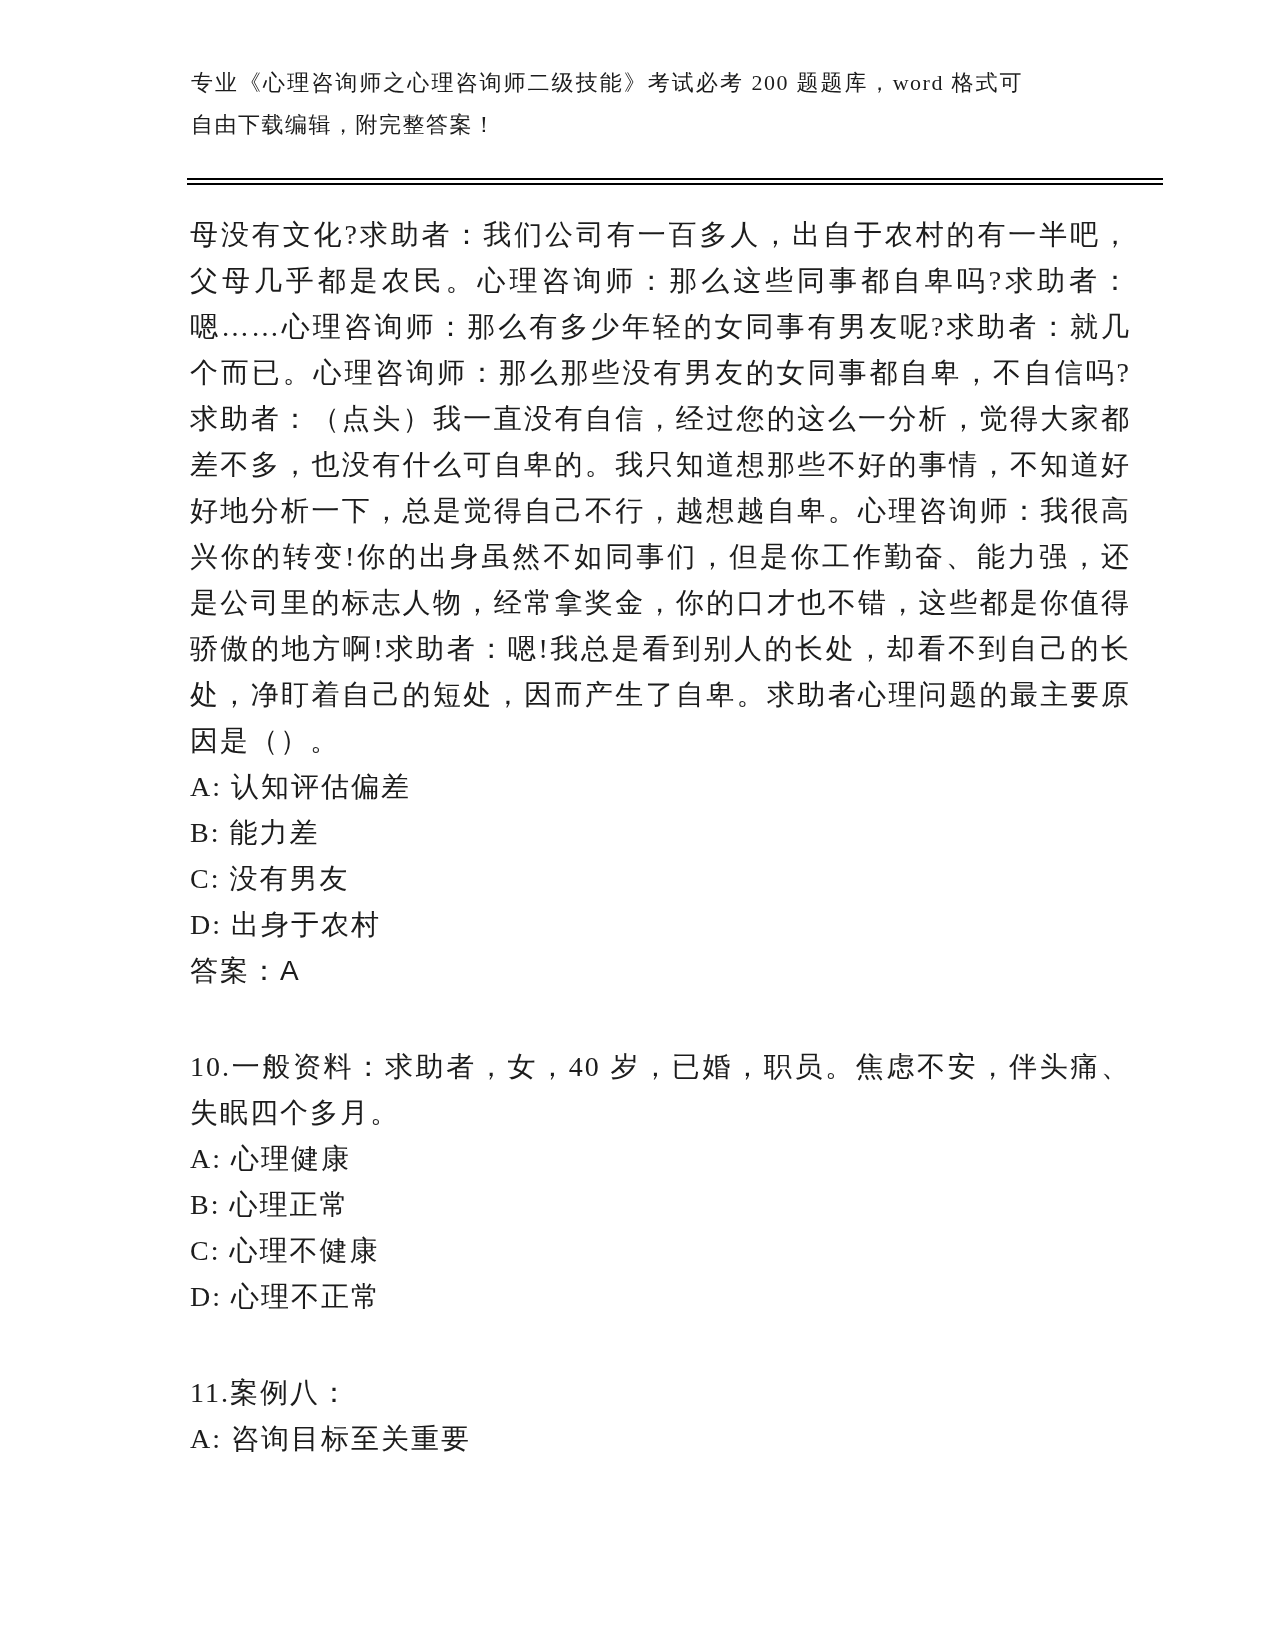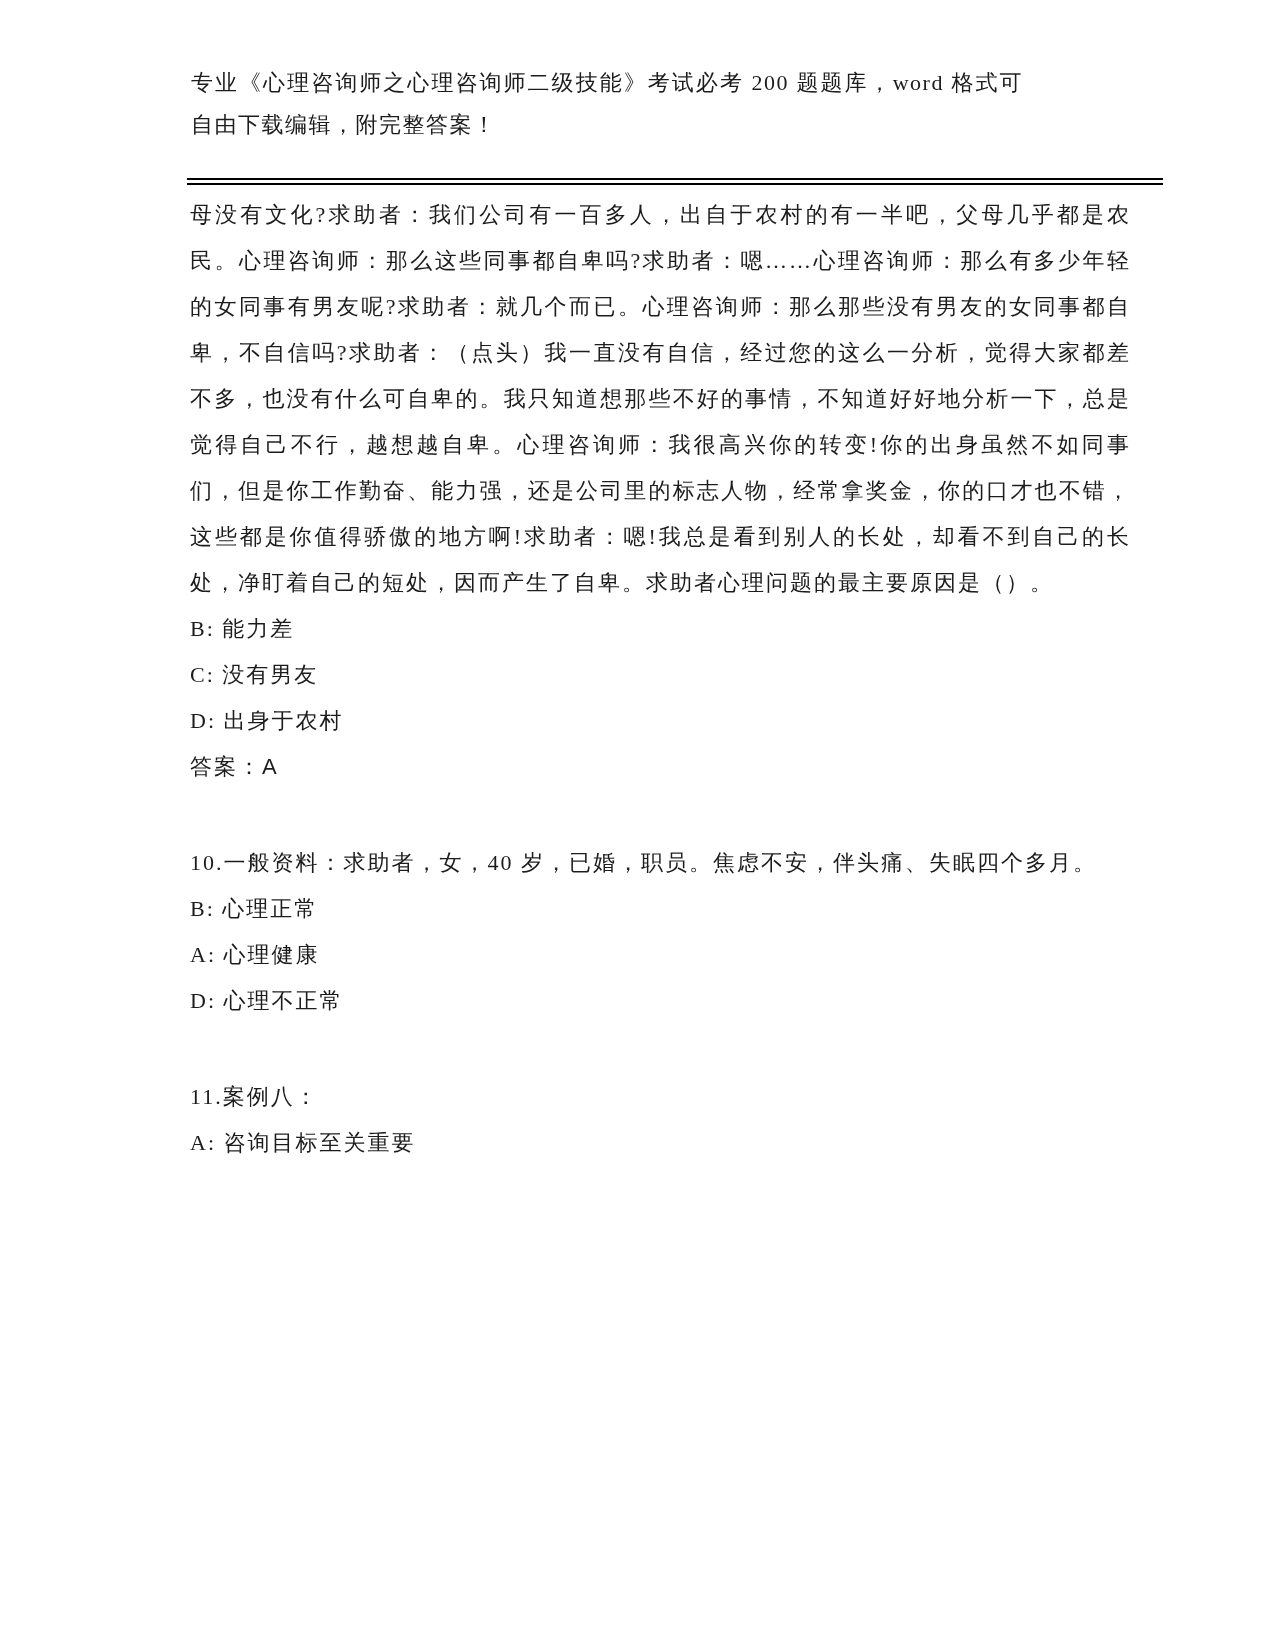--- a/index.html
+++ b/index.html
@@ -32,23 +32,23 @@
     width: 976px;
     height: 3px;
     border-top: 2px solid #000;
     border-bottom: 2px solid #000;
   }
 
   
   .main {
     position: absolute;
     left: 190px;
-    top: 192px;
+    top: 212px;
     width: 941px;
-    font-size: 22px;
+    font-size: 28px;
     line-height: 46px;
     letter-spacing: 2px;
   }
   .qsection { margin: 0; }
   .qsection + .qsection { margin-top: 50px; }
   .qbody { margin: 0; text-align: justify; }
   .opt { margin: 0; text-align: left; }
   .answer {
     margin: 0;
     font-weight: normal;
@@ -62,30 +62,32 @@
 <div class="page">
 
   <div class="header-text">专业《心理咨询师之心理咨询师二级技能》考试必考 200 题题库，word 格式可自由下载编辑，附完整答案！</div>
 
   <div class="header-rule"></div>
 
   <div class="main">
 
     <section class="qsection">
       <p class="qbody">母没有文化?求助者：我们公司有一百多人，出自于农村的有一半吧，父母几乎都是农民。心理咨询师：那么这些同事都自卑吗?求助者：嗯……心理咨询师：那么有多少年轻的女同事有男友呢?求助者：就几个而已。心理咨询师：那么那些没有男友的女同事都自卑，不自信吗?求助者：（点头）我一直没有自信，经过您的这么一分析，觉得大家都差不多，也没有什么可自卑的。我只知道想那些不好的事情，不知道好好地分析一下，总是觉得自己不行，越想越自卑。心理咨询师：我很高兴你的转变!你的出身虽然不如同事们，但是你工作勤奋、能力强，还是公司里的标志人物，经常拿奖金，你的口才也不错，这些都是你值得骄傲的地方啊!求助者：嗯!我总是看到别人的长处，却看不到自己的长处，净盯着自己的短处，因而产生了自卑。求助者心理问题的最主要原因是（）。</p>
+      <p class="opt">A: 认知评估偏差</p>
       <p class="opt">B: 能力差</p>
       <p class="opt">C: 没有男友</p>
       <p class="opt">D: 出身于农村</p>
       <p class="answer">答案：A</p>
     </section>
 
     <section class="qsection">
       <p class="qbody">10.一般资料：求助者，女，40 岁，已婚，职员。焦虑不安，伴头痛、失眠四个多月。</p>
+      <p class="opt">A: 心理健康</p>
       <p class="opt">B: 心理正常</p>
-      <p class="opt">A: 心理健康</p>
+      <p class="opt">C: 心理不健康</p>
       <p class="opt">D: 心理不正常</p>
     </section>
 
     <section class="qsection">
       <p class="qbody">11.案例八：</p>
       <p class="opt">A: 咨询目标至关重要</p>
     </section>
 
   </div>
 </div>

